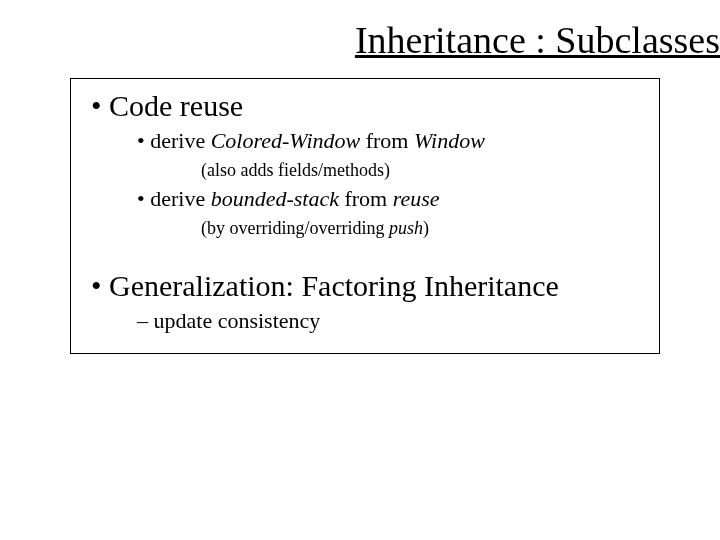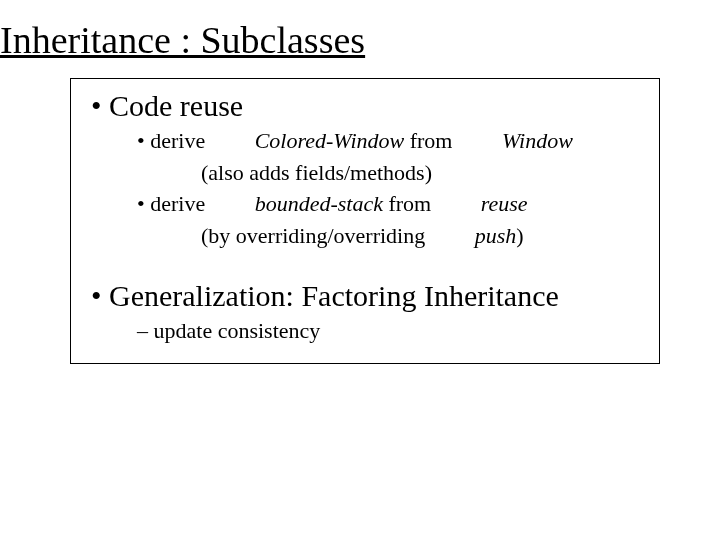--- a/index.html
+++ b/index.html
@@ -11,21 +11,21 @@
     font-family: "Times New Roman", Times, serif;
     color: #000;
   }
   .slide {
     position: relative;
     width: 720px;
     height: 540px;
     box-sizing: border-box;
   }
   .title {
-    text-align: left;
+    text-align: right;
     font-size: 38px;
     text-decoration: underline;
     margin-top: 18px;
     margin-bottom: 16px;
     font-weight: normal;
   }
   .box {
     margin: 0 60px 0 70px;
     border: 1px solid #000;
     padding: 6px 8px 14px 20px;
@@ -45,35 +45,35 @@
     text-indent: -16px;
     line-height: 1.25;
   }
   .lvl2.bullet::before {
     content: "• ";
   }
   .lvl2.dash::before {
     content: "– ";
   }
   .sub {
-    font-size: 22px;
+    font-size: 18px;
     margin: 0 0 4px 110px;
     line-height: 1.25;
   }
   .gap {
     height: 22px;
   }
   .footer {
     position: absolute;
     bottom: 16px;
     left: 0;
     width: 720px;
     font-size: 15px;
   }
-  .i { font-style: italic; margin-left: 44px; }
+  .i { font-style: italic; }
 </style>
 </head>
 <body>
 
 <div class="slide">
 
   <div class="title">Inheritance : Subclasses</div>
 
   <div class="box">
 

